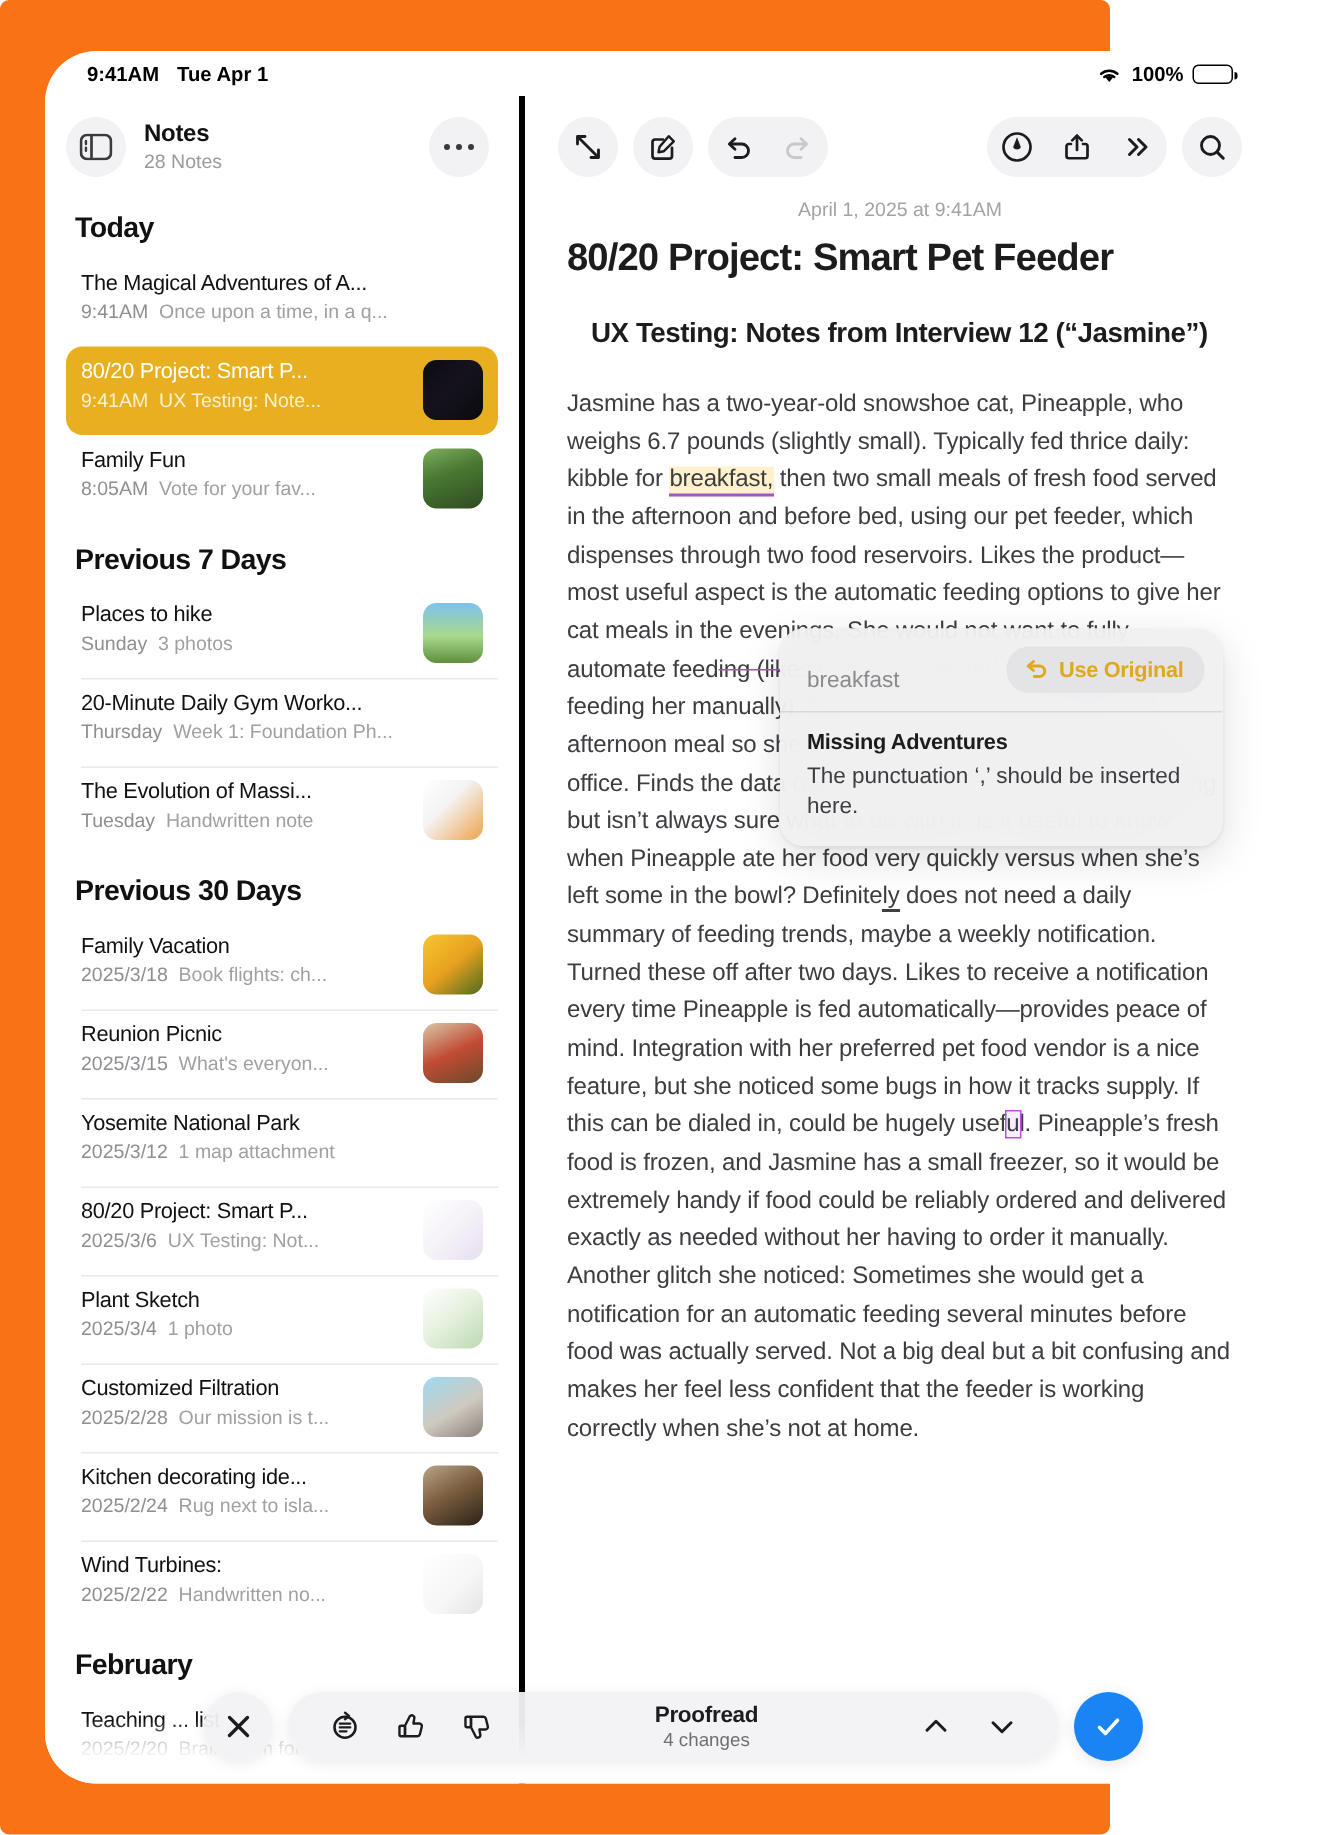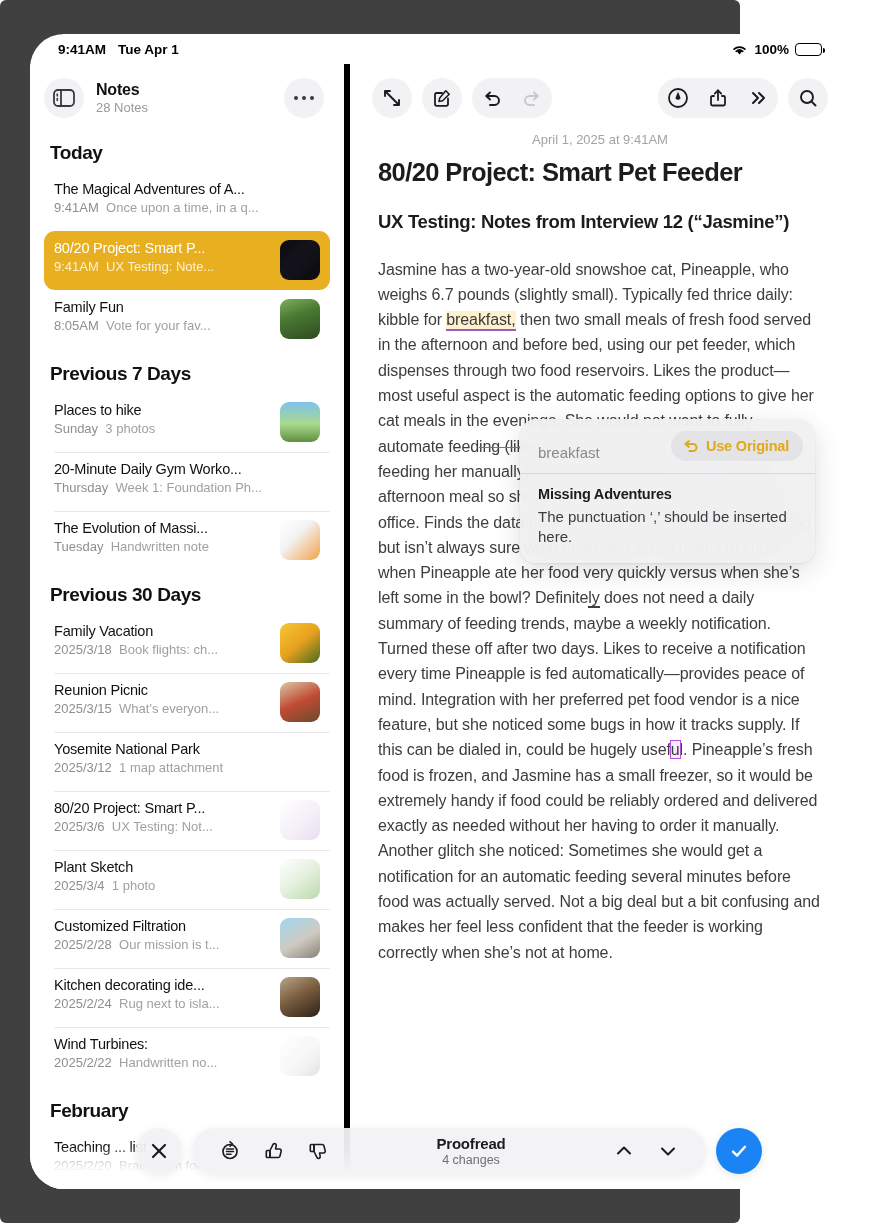--- a/index.html
+++ b/index.html
@@ -7,21 +7,21 @@
     width: 880px; height: 1223px;
     background: #ffffff;
     font-family: "Liberation Sans", sans-serif;
     overflow: hidden;
   }
 
   
   .device {
     position: absolute; left: 0; top: 0;
     width: 740px; height: 1223px;
-    background: #404040;
+    background: #f97316;
     border-radius: 6px;
     padding: 34px 30px;
   }
   .bezel-inner {
     position: absolute;
     left: 30px; top: 34px;
     width: 820px; height: 1155px;
     background: #ffffff;
     border-radius: 34px;
     overflow: hidden;
@@ -47,21 +47,21 @@
     content: ""; position: absolute; right: -4px; top: 4px;
     width: 2px; height: 5px; background: #000; border-radius: 0 2px 2px 0;
   }
   .battery-fill { width: 100%; height: 100%; background: #000; border-radius: 2px; }
 
   
   .split { position: absolute; left: 0; top: 30px; width: 820px; height: 1125px; display: flex; }
   .sidebar {
     width: 320px; height: 100%;
     background: #ffffff;
-    border-right: 6px solid #000000;
+    border-right: 4px solid #000000;
     position: relative;
     overflow: hidden;
   }
   .detail { flex: 1; height: 100%; background: #ffffff; position: relative; overflow: hidden; }
 
   
   .sb-header { display: flex; align-items: center; padding: 14px 20px 10px 14px; }
   .circ-btn {
     width: 40px; height: 40px; border-radius: 50%;
     background: #f2f2f4;
@@ -140,20 +140,21 @@
   }
   .note-body { padding: 0 28px; }
   .note-h1 {
     font-size: 25.5px; font-weight: bold; color: #1c1c1e;
     letter-spacing: -0.6px; line-height: 1.2;
   }
   .note-h2 {
     font-size: 18.5px; font-weight: bold; color: #1c1c1e;
     letter-spacing: -0.3px; line-height: 1.35;
     margin-top: 22px;
+    margin-left: 16px;
   }
   .note-para {
     font-size: 16px; color: #3c3c41; line-height: 25.3px;
     margin-top: 22px; letter-spacing: -0.1px;
   }
   .hl-word {
     background: #fdf2cd;
     border-bottom: 2px solid #9b59c4;
     padding-bottom: 1px;
   }

